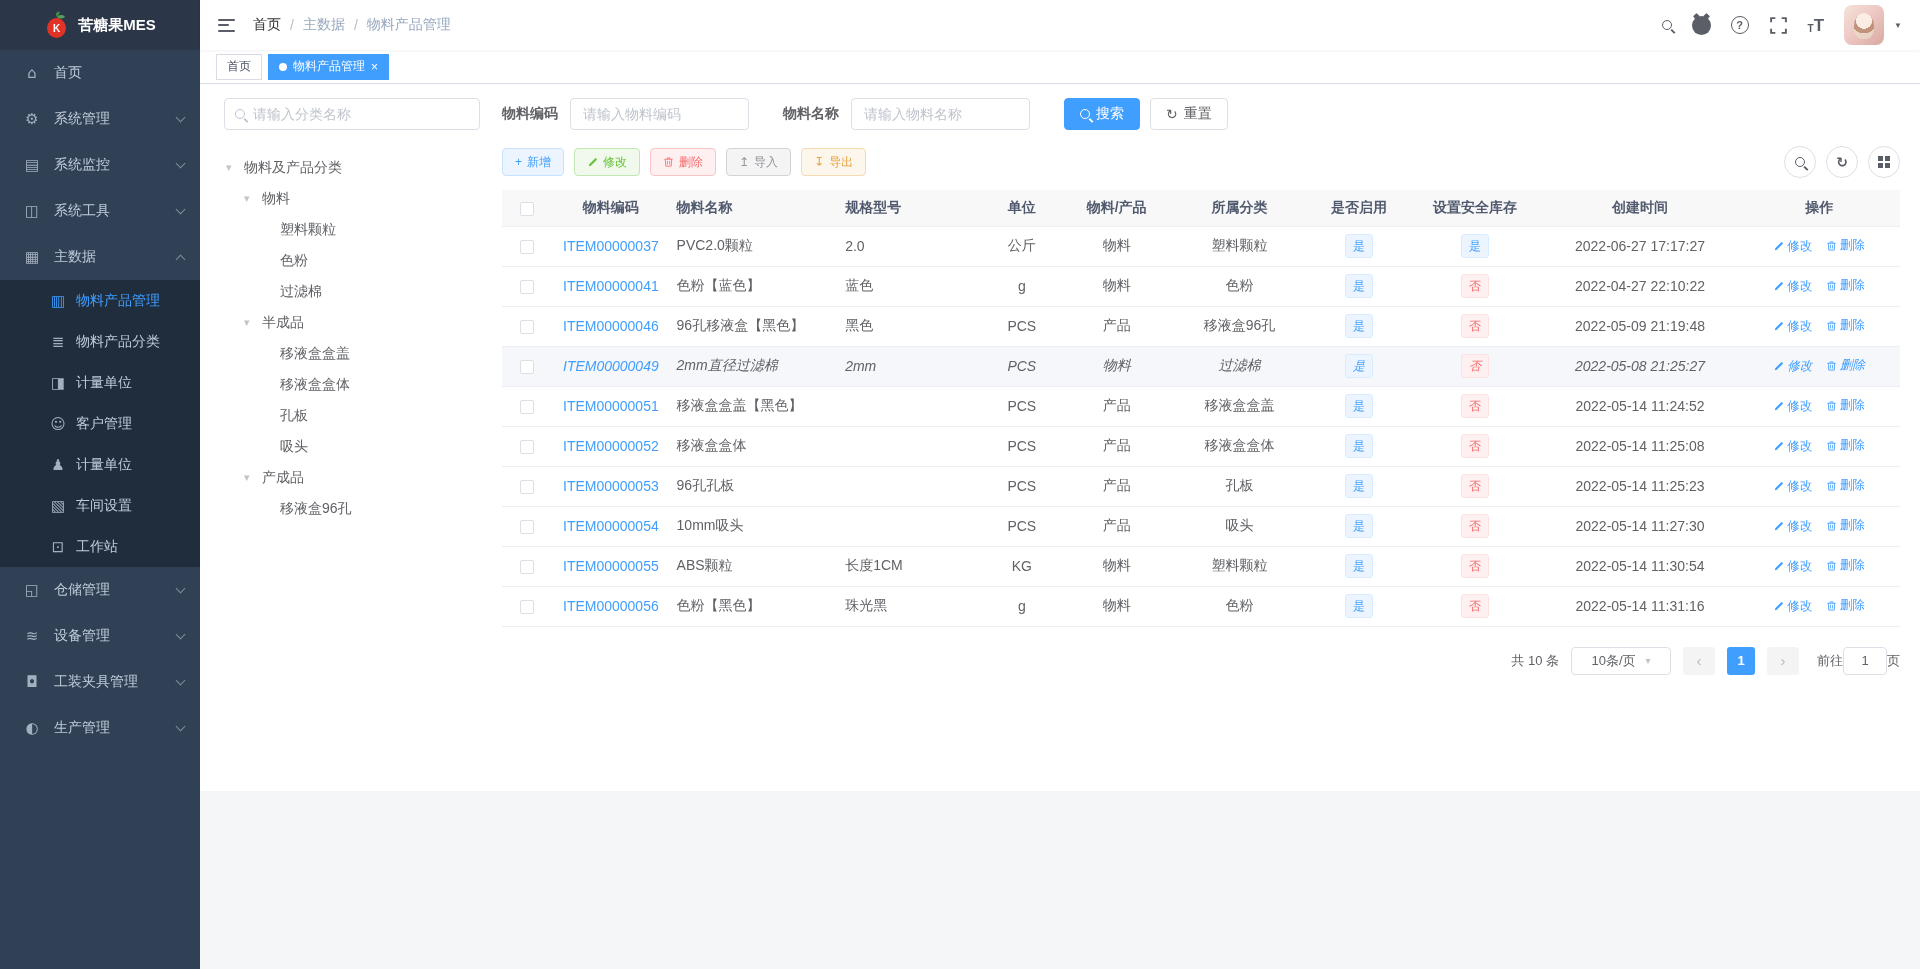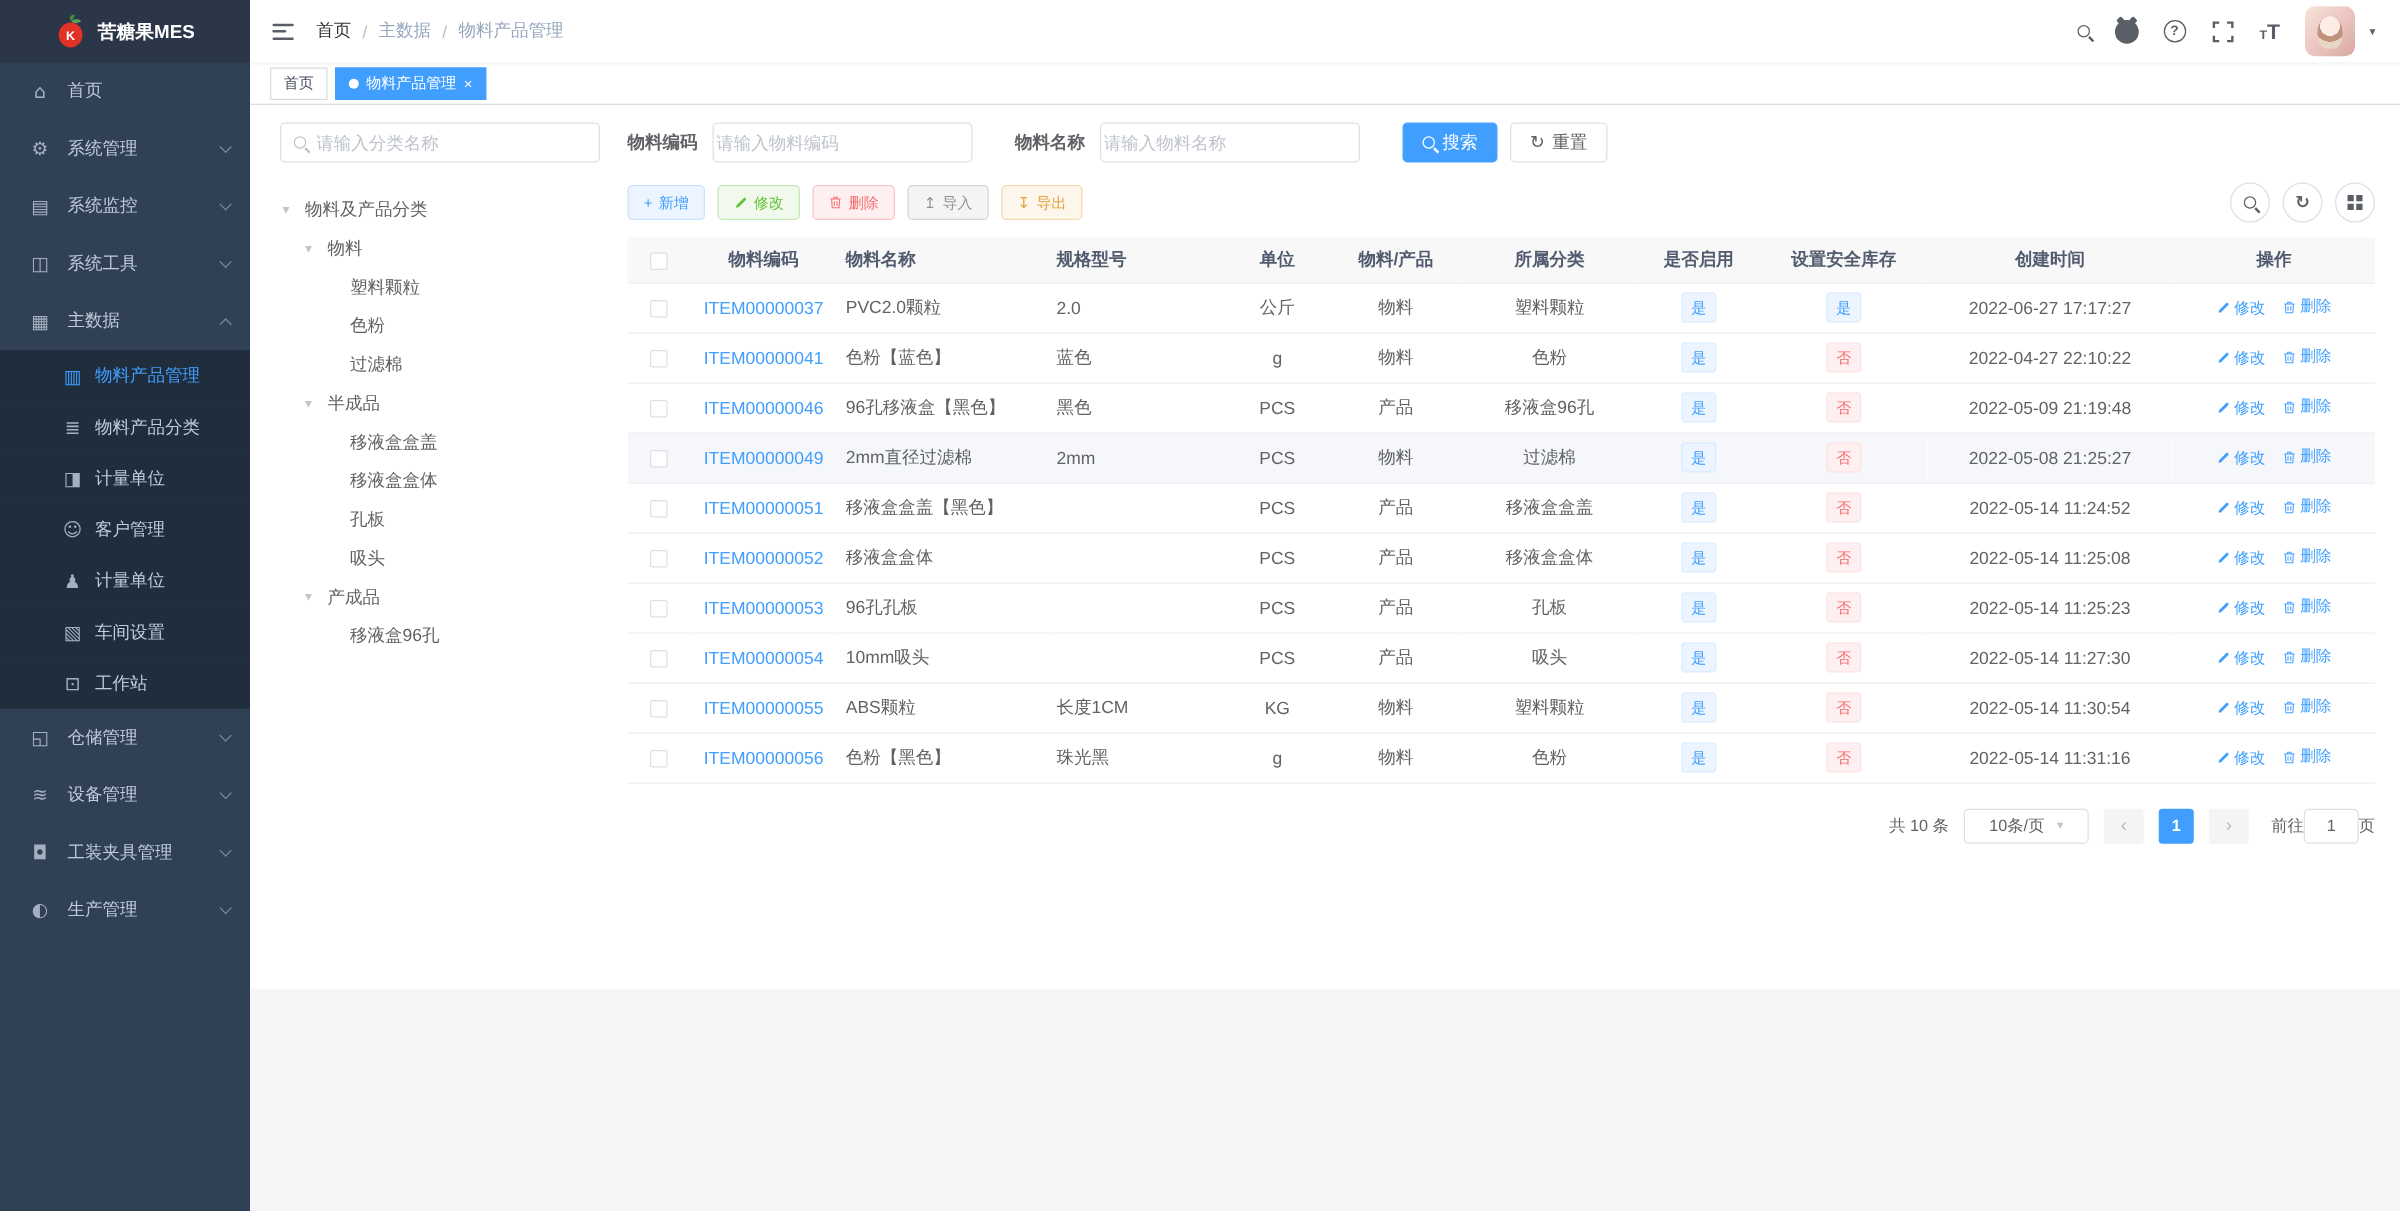--- a/index.html
+++ b/index.html
@@ -65,21 +65,21 @@
   .tree-node { height:31px; display:flex; align-items:center; gap:6px; color:#606266; cursor:pointer; }
   .tree-node .arrow { color:#c0c4cc; font-size:11px; width:12px; font-family:"DejaVu Sans",sans-serif; }
   .tree-node.lvl0 { padding-left:2px; }
   .tree-node.lvl1 { padding-left:20px; }
   .tree-node.lvl2 { padding-left:56px; }
 
   
   .panel { flex:1; min-width:0; }
   .filter-row { display:flex; align-items:center; gap:10px; }
   .filter-label { font-weight:bold; color:#606266; margin-right:2px; white-space:nowrap; }
-  .filter-input { width:208px; height:32px; border:1px solid #dcdfe6; border-radius:4px; padding:0 2px; font-size:14px; color:#606266; outline:none; font-family:inherit; }
+  .filter-input { width:179px; height:32px; border:1px solid #dcdfe6; border-radius:4px; padding:0 12px; font-size:14px; color:#606266; outline:none; font-family:inherit; }
   .filter-input::placeholder { color:#bfc4cc; }
   .gap24 { width:14px; }
   .btn { display:inline-flex; align-items:center; gap:6px; height:32px; padding:0 15px; border-radius:4px; font-size:14px; cursor:pointer; border:1px solid transparent; background:#fff; font-family:inherit; }
   .btn-primary { background:#409eff; border-color:#409eff; color:#fff; }
   .btn-default { border-color:#dcdfe6; color:#606266; }
   .toolbar-row { margin-top:16px; display:flex; align-items:center; }
   .btn-mini { display:inline-flex; align-items:center; gap:5px; height:28px; padding:0 12px; border-radius:4px; font-size:12px; cursor:pointer; border:1px solid; margin-right:10px; font-family:inherit; }
   .btn-plain-primary { color:#409eff; background:#ecf5ff; border-color:#c6e2ff; }
   .btn-plain-success { color:#67c23a; background:#f0f9eb; border-color:#c2e7b0; }
   .btn-plain-danger  { color:#f56c6c; background:#fef0f0; border-color:#fbc4c4; }
@@ -88,21 +88,21 @@
   .tool-circles { margin-left:auto; display:flex; gap:10px; }
   .circle-btn { width:32px; height:32px; border-radius:50%; border:1px solid #dcdfe6; background:#fff; display:flex; align-items:center; justify-content:center; color:#5a5e66; cursor:pointer; font-size:14px; }
   .i-grid { display:inline-grid; grid-template-columns:5px 5px; gap:2px; }
   .i-grid i { width:5px; height:5px; background:#5a5e66; }
 
   
   table { width:100%; border-collapse:collapse; margin-top:12px; table-layout:fixed; }
   th { background:#f8f8f9; color:#515a6e; font-weight:bold; height:36px; font-size:14px; border-bottom:1px solid #ebeef5; text-align:center; padding:0 6px; white-space:nowrap; }
   td { height:40px; border-bottom:1px solid #ebeef5; text-align:center; color:#606266; font-size:14px; padding:0 6px; white-space:nowrap; overflow:hidden; }
   th.al, td.al { text-align:left; }
-  tr.hovered td { background:#f5f7fa; }
+  tr.hovered td { background:#f5f7fa;font-style:italic; }
   .checkbox { display:inline-block; width:14px; height:14px; border:1px solid #dcdfe6; border-radius:2px; background:#fff; vertical-align:middle; cursor:pointer; }
   .code-link { color:#409eff; cursor:pointer; }
   .tag { display:inline-block; min-width:28px; height:24px; line-height:22px; padding:0 6px; border-radius:3px; font-size:12px; border:1px solid; }
   .tag.yes { color:#409eff; background:#ecf5ff; border-color:#d9ecff; }
   .tag.no  { color:#f56c6c; background:#fef0f0; border-color:#fde2e2; }
   .op-link { color:#409eff; font-size:12.5px; cursor:pointer; display:inline-flex; align-items:center; gap:3px; }
   .op-link + .op-link { margin-left:10px; }
   .w-check{width:3.5%} .w-code{width:8.5%} .w-name{width:12%} .w-spec{width:10%} .w-unit{width:6%}
   .w-kind{width:7.5%} .w-cat{width:10%} .w-en{width:7%} .w-safe{width:9.5%} .w-time{width:14%} .w-op{width:11.5%}
 

